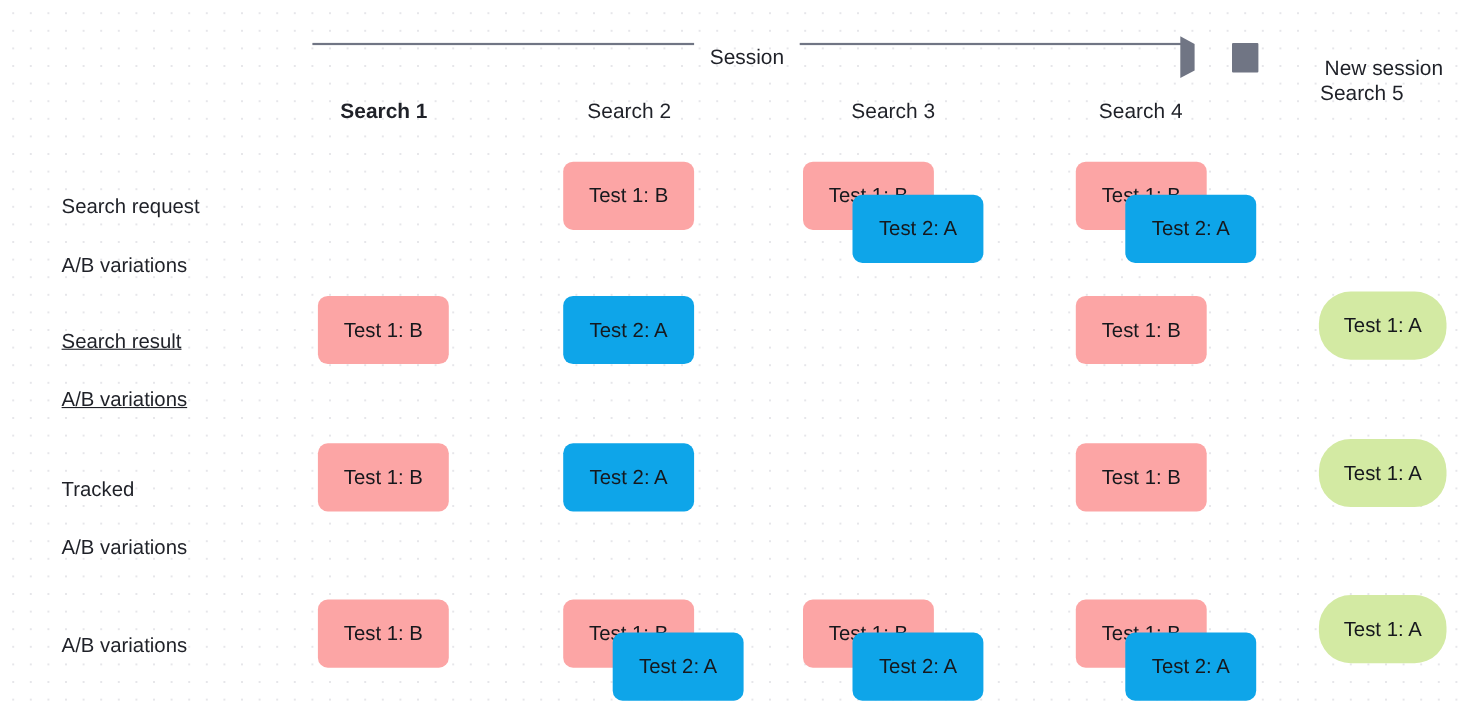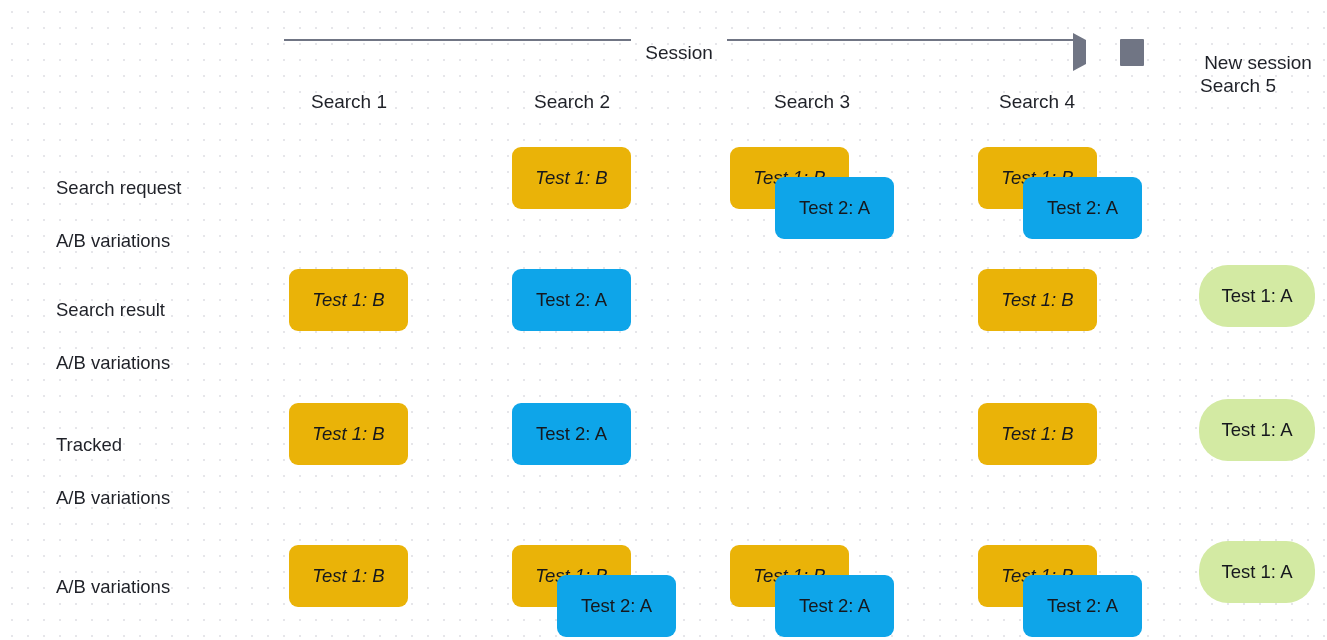--- a/index.html
+++ b/index.html
@@ -86,50 +86,50 @@
     border-radius: 9px;
     display: flex;
     align-items: center;
     justify-content: center;
     font-size: 18.5px;
     color: #16181d;
     line-height: 1;
     white-space: nowrap;
   }
   .card.green { width: 116px; border-radius: 29px; }
-  .card.purple { background: #eab308; font-style: italic; }
+  .card.purple { background: #fca5a5; }
   .card.blue   { background: #0ea5e9; }
   .card.green  { background: #d3eaa3; }
 </style>
 </head>
 <body>
 
 <div id="stage">
 
   <div class="session-bar">
     <div class="session-line"></div>
     <div class="session-label">Session</div>
     <div class="session-line"></div>
     <div class="session-arrowhead"></div>
   </div>
   <div class="session-stop"></div>
 
   <div class="new-session-head" style="left:1146px; top:29px;">New session</div>
 
   <div id="gen">
-      <div class="col-head" style="left: 257px; top: 68px;">Search 1</div>
+      <div class="col-head" style="left: 257px; top: 68px; font-weight: bold;">Search 1</div>
       <div class="col-head" style="left: 480px; top: 68px;">Search 2</div>
       <div class="col-head" style="left: 720px; top: 68px;">Search 3</div>
       <div class="col-head" style="left: 945px; top: 68px;">Search 4</div>
       <div class="col-head" style="left: 1146px; top: 52px;">Search 5</div>
       <div class="row-label" style="top: 137px;">
         <div>Search request</div>
         <div>A/B variations</div>
       </div>
-      <div class="row-label" style="top: 259px;">
+      <div class="row-label" style="top: 259px; text-decoration: underline;">
         <div>Search result</div>
         <div>A/B variations</div>
       </div>
       <div class="row-label" style="top: 394px;">
         <div>Tracked</div>
         <div>A/B variations</div>
       </div>
       <div class="row-label" style="top: 536px;">
         <div>A/B variations</div>
       </div>

